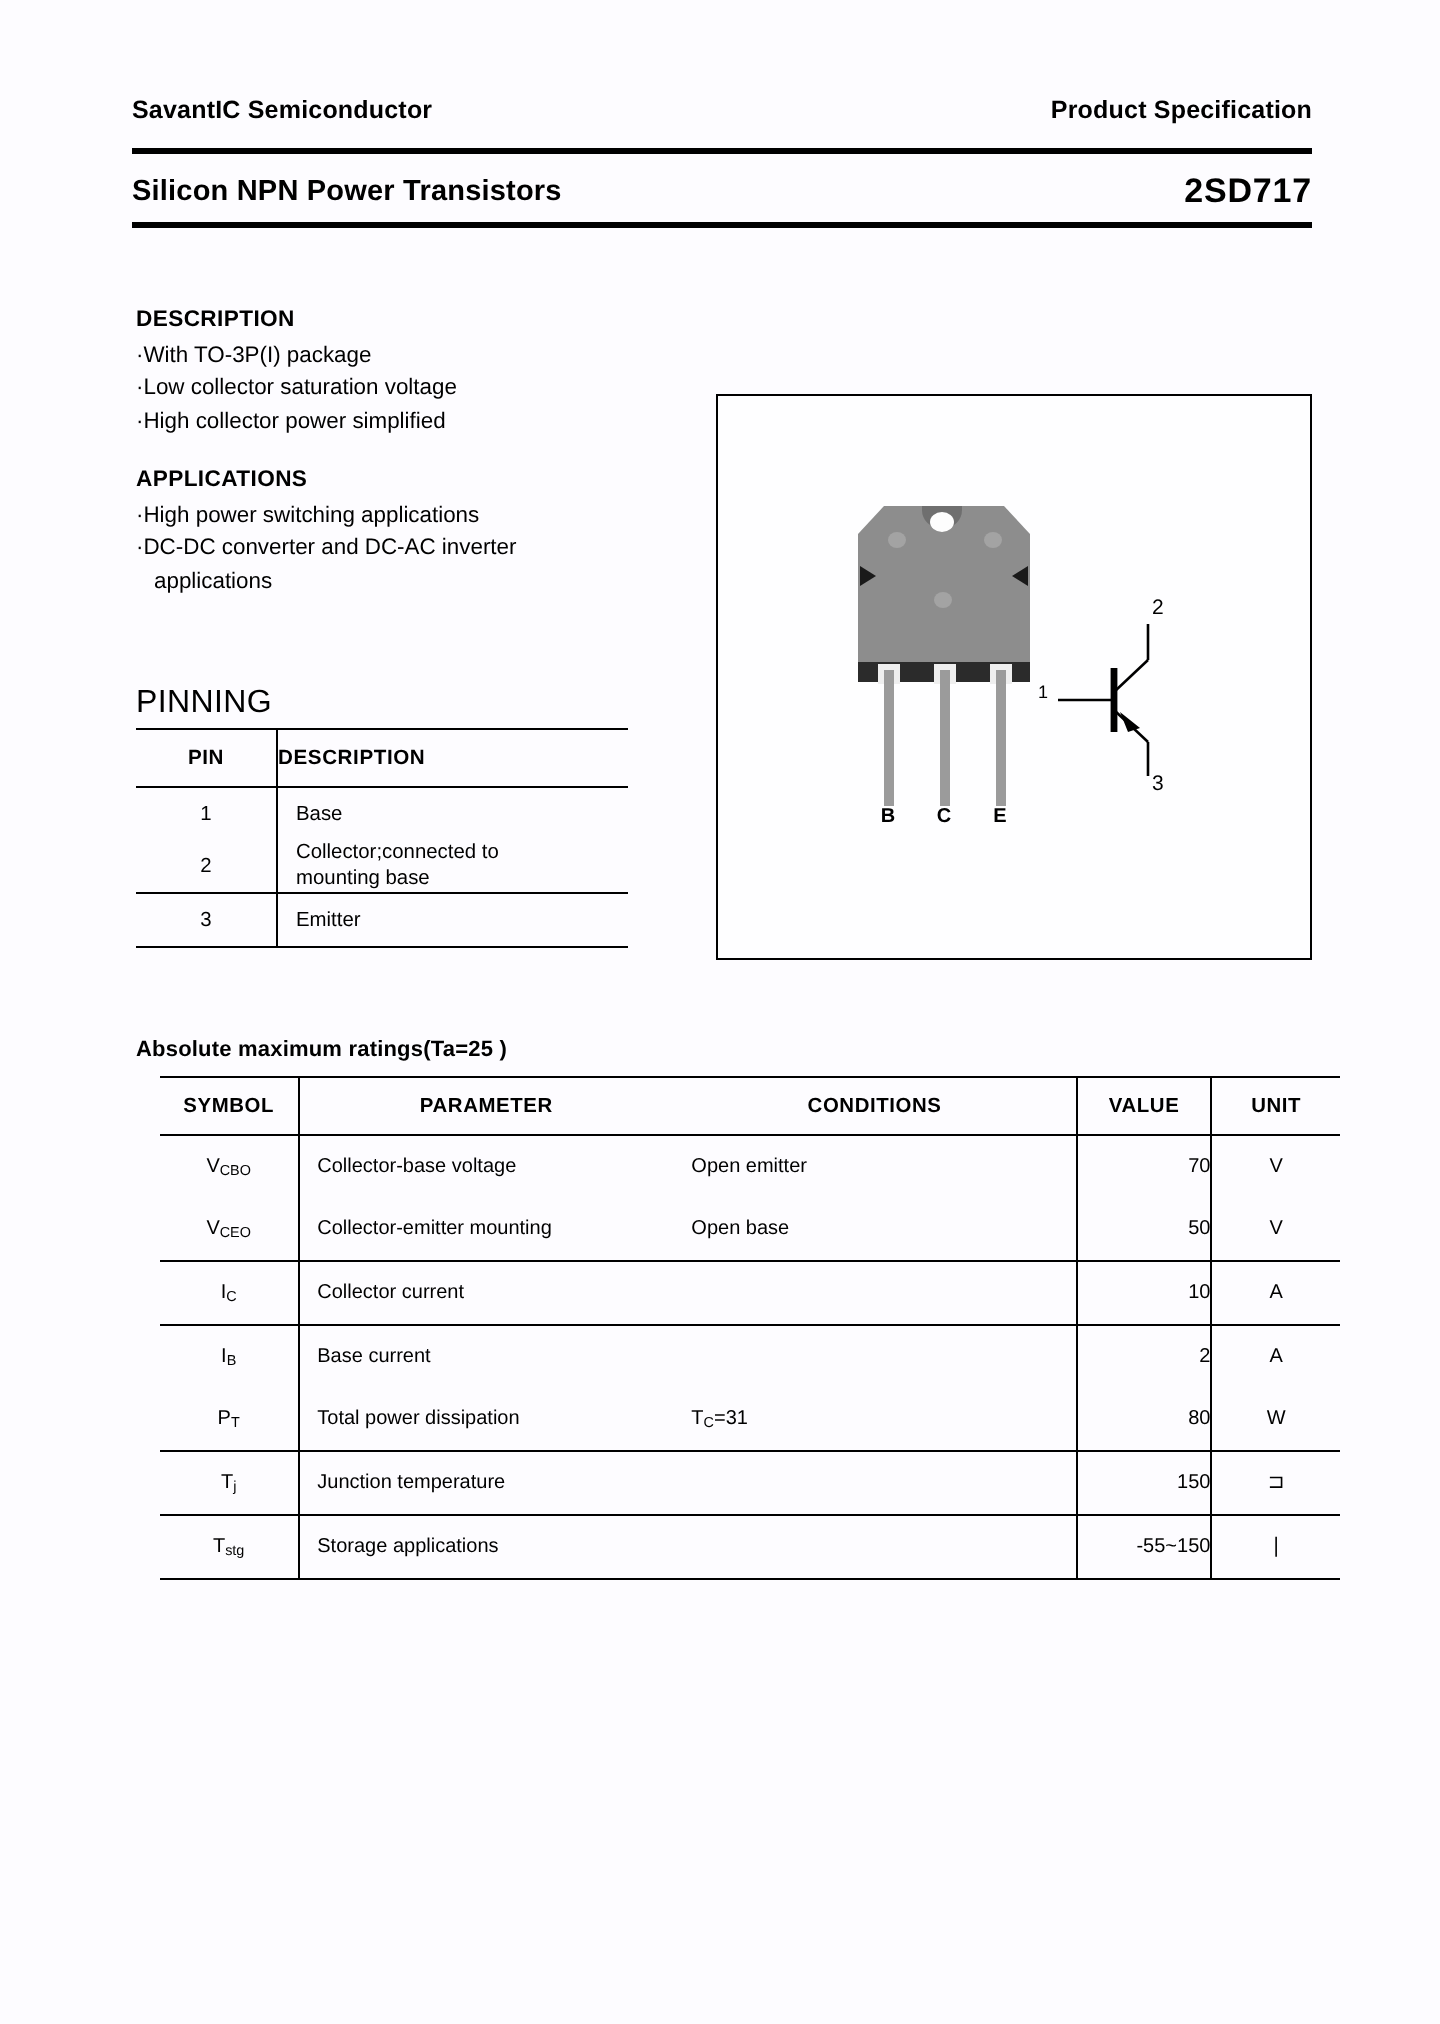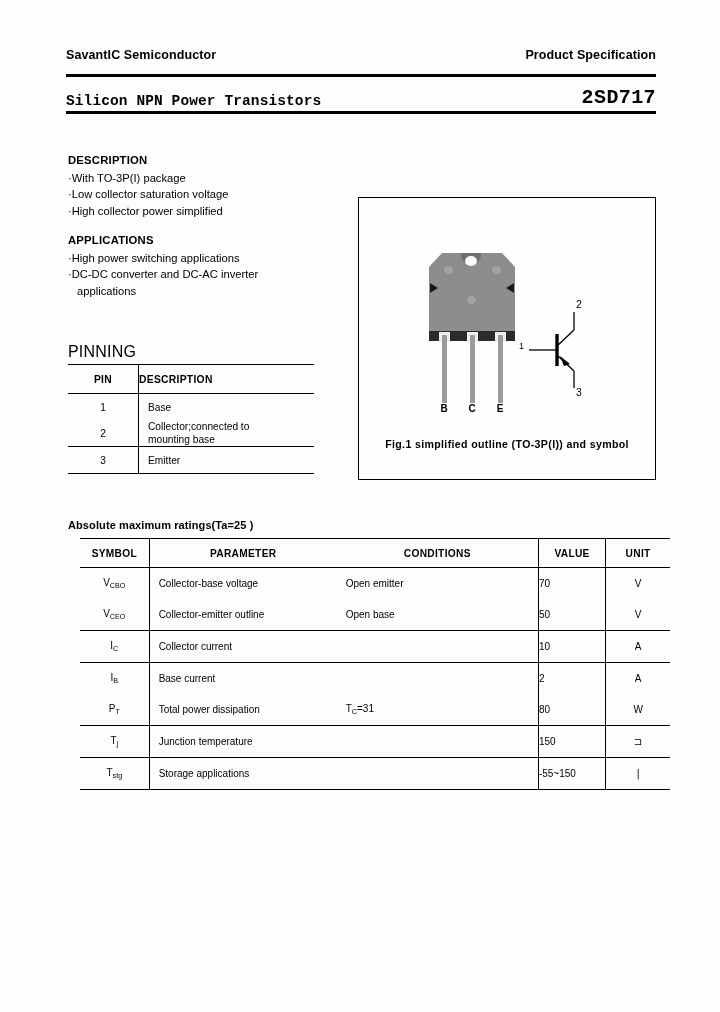--- a/index.html
+++ b/index.html
@@ -47,30 +47,29 @@
   .rule-top { top: 74px; }
   .rule-bottom { top: 111px; }
 
   .title-row {
     position: absolute;
     left: 66px;
     top: 86px;
     width: 590px;
     display: flex;
     justify-content: space-between;
-    align-items: flex-end;
-    font-family: Liberation Mono, monospace;
+    align-items: center;
   }
   .title-left {
     font-size: 14.5px;
     font-weight: bold;
     letter-spacing: 0.1px;
   }
   .title-right {
-    font-size: 20px;
+    font-size: 17px;
     font-weight: bold;
     letter-spacing: 0.4px;
   }
 
   
   .desc-block {
     position: absolute;
     left: 68px;
     top: 152px;
     width: 275px;
@@ -289,21 +288,21 @@
     font-weight: bold;
     font-size: 10.2px;
     text-align: center;
     height: 28px;
     vertical-align: middle;
     letter-spacing: 0.3px;
   }
   .c-sym   { width: 70px;  text-align: center; }
   .c-par   { width: 185px; padding-left: 9px !important; }
   .c-cond  { width: 200px; padding-left: 9px !important; }
-  .c-val   { width: 68px;  text-align: left; }
+  .c-val   { width: 68px;  text-align: right; }
   .c-unit  { width: 66px;  text-align: center; }
   .rt-hdr td.c-par,
   .rt-hdr td.c-cond { padding-left: 0 !important; }
   .rtbl td.rcell { height: 31px; vertical-align: middle; }
 
   sub { font-size: 0.72em; vertical-align: -0.22em; }
   .missing-glyph { font-family: "DejaVu Sans", sans-serif; }
 </style>
 </head>
 <body>
@@ -401,21 +400,20 @@
         <line x1="38" y1="57" x2="55" y2="73" stroke="#000" stroke-width="1.3"></line>
         <line x1="55" y1="73" x2="55" y2="90" stroke="#000" stroke-width="1.3"></line>
 
         <polygon points="41,58 51,66 45,68" fill="#000"></polygon>
       </svg>
       <span class="sym-pin1">1</span>
       <span class="sym-num" style="left:57px; top:0px;">2</span>
       <span class="sym-num" style="left:57px; top:88px;">3</span>
     </div>
 
-    <div class="fig-caption">Fig.1  simplified  outline  (TO-3P(I))  and  symbol</div>
   </div>
 
   <div class="rt-title">Absolute maximum ratings(Ta=25  )</div>
   <table class="rtbl">
     <tbody>
         <tr class="rt-hdr">
       <td class="c-sym  bt bb br">SYMBOL</td>
       <td class="c-par  bt bb">PARAMETER</td>
       <td class="c-cond bt bb br">CONDITIONS</td>
       <td class="c-val  bt bb br">VALUE</td>
@@ -429,21 +427,21 @@
       <td class="c-par rcell">Collector-base voltage</td>
       <td class="c-cond rcell br">Open emitter</td>
       <td class="c-val rcell br">70</td>
       <td class="c-unit rcell">V</td>
     </tr>
 
     <tr>
       <td class="c-sym rcell bb br">
         <span>V</span><sub>CEO</sub>
       </td>
-      <td class="c-par rcell bb">Collector-emitter outline</td>
+      <td class="c-par rcell bb">Collector-emitter mounting</td>
       <td class="c-cond rcell bb br">Open base</td>
       <td class="c-val rcell bb br">50</td>
       <td class="c-unit rcell bb">V</td>
     </tr>
 
 
     <tr>
       <td class="c-sym rcell bb br">
         <span>I</span><sub>C</sub>
       </td>

